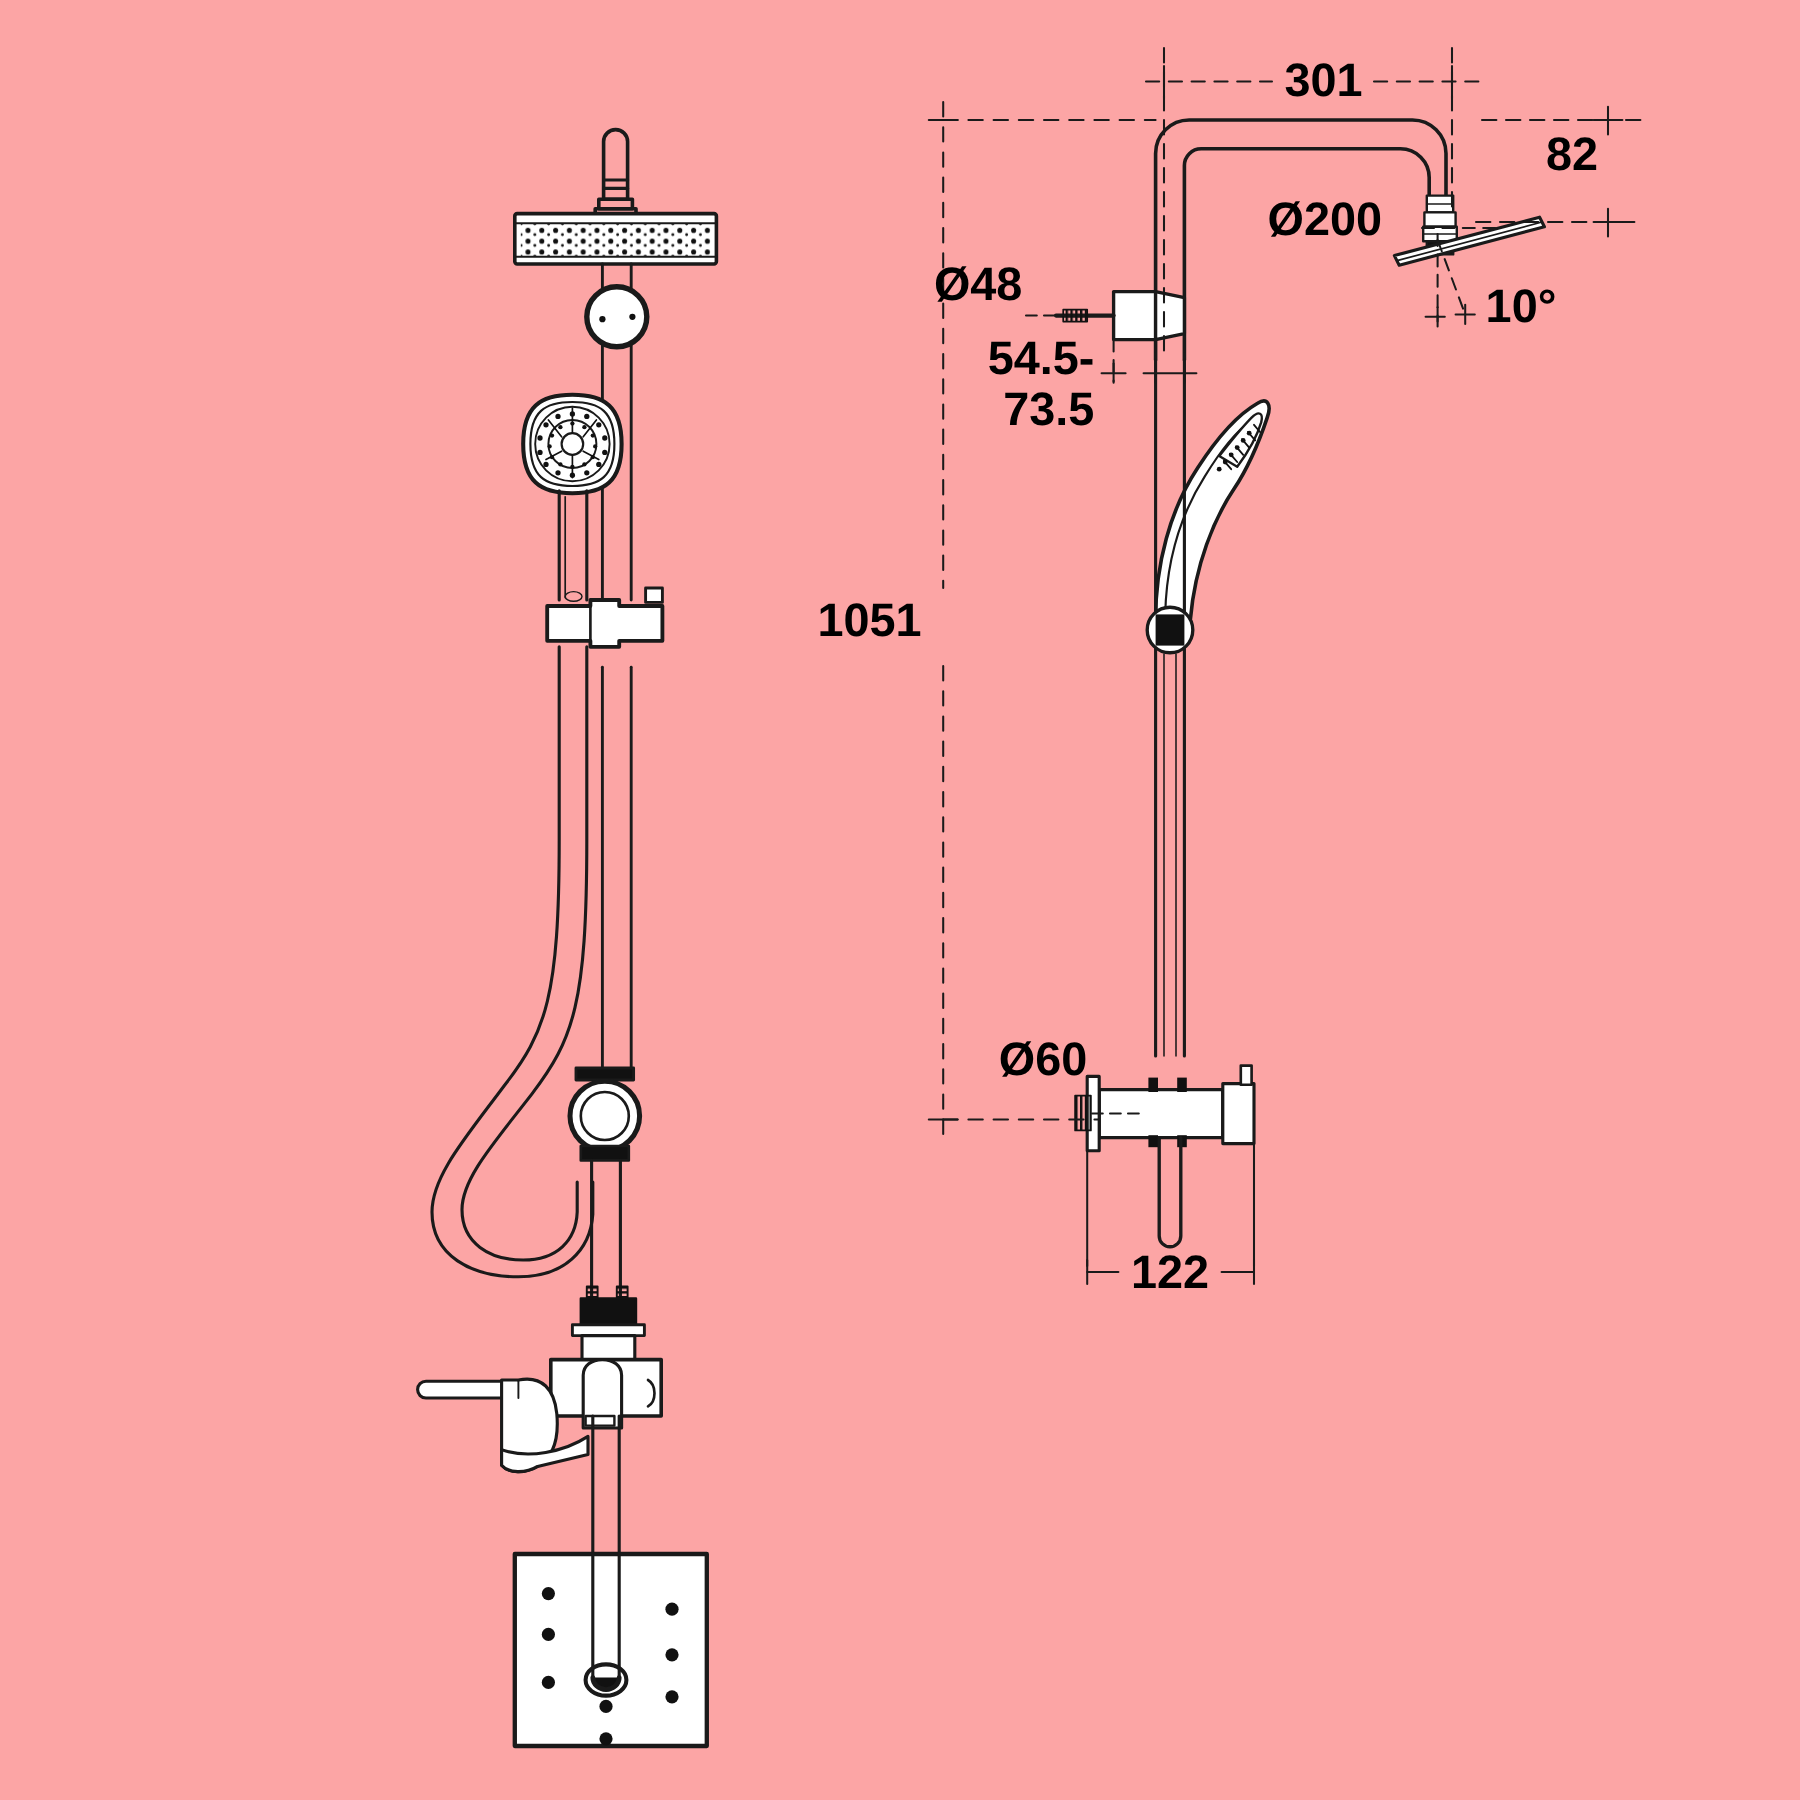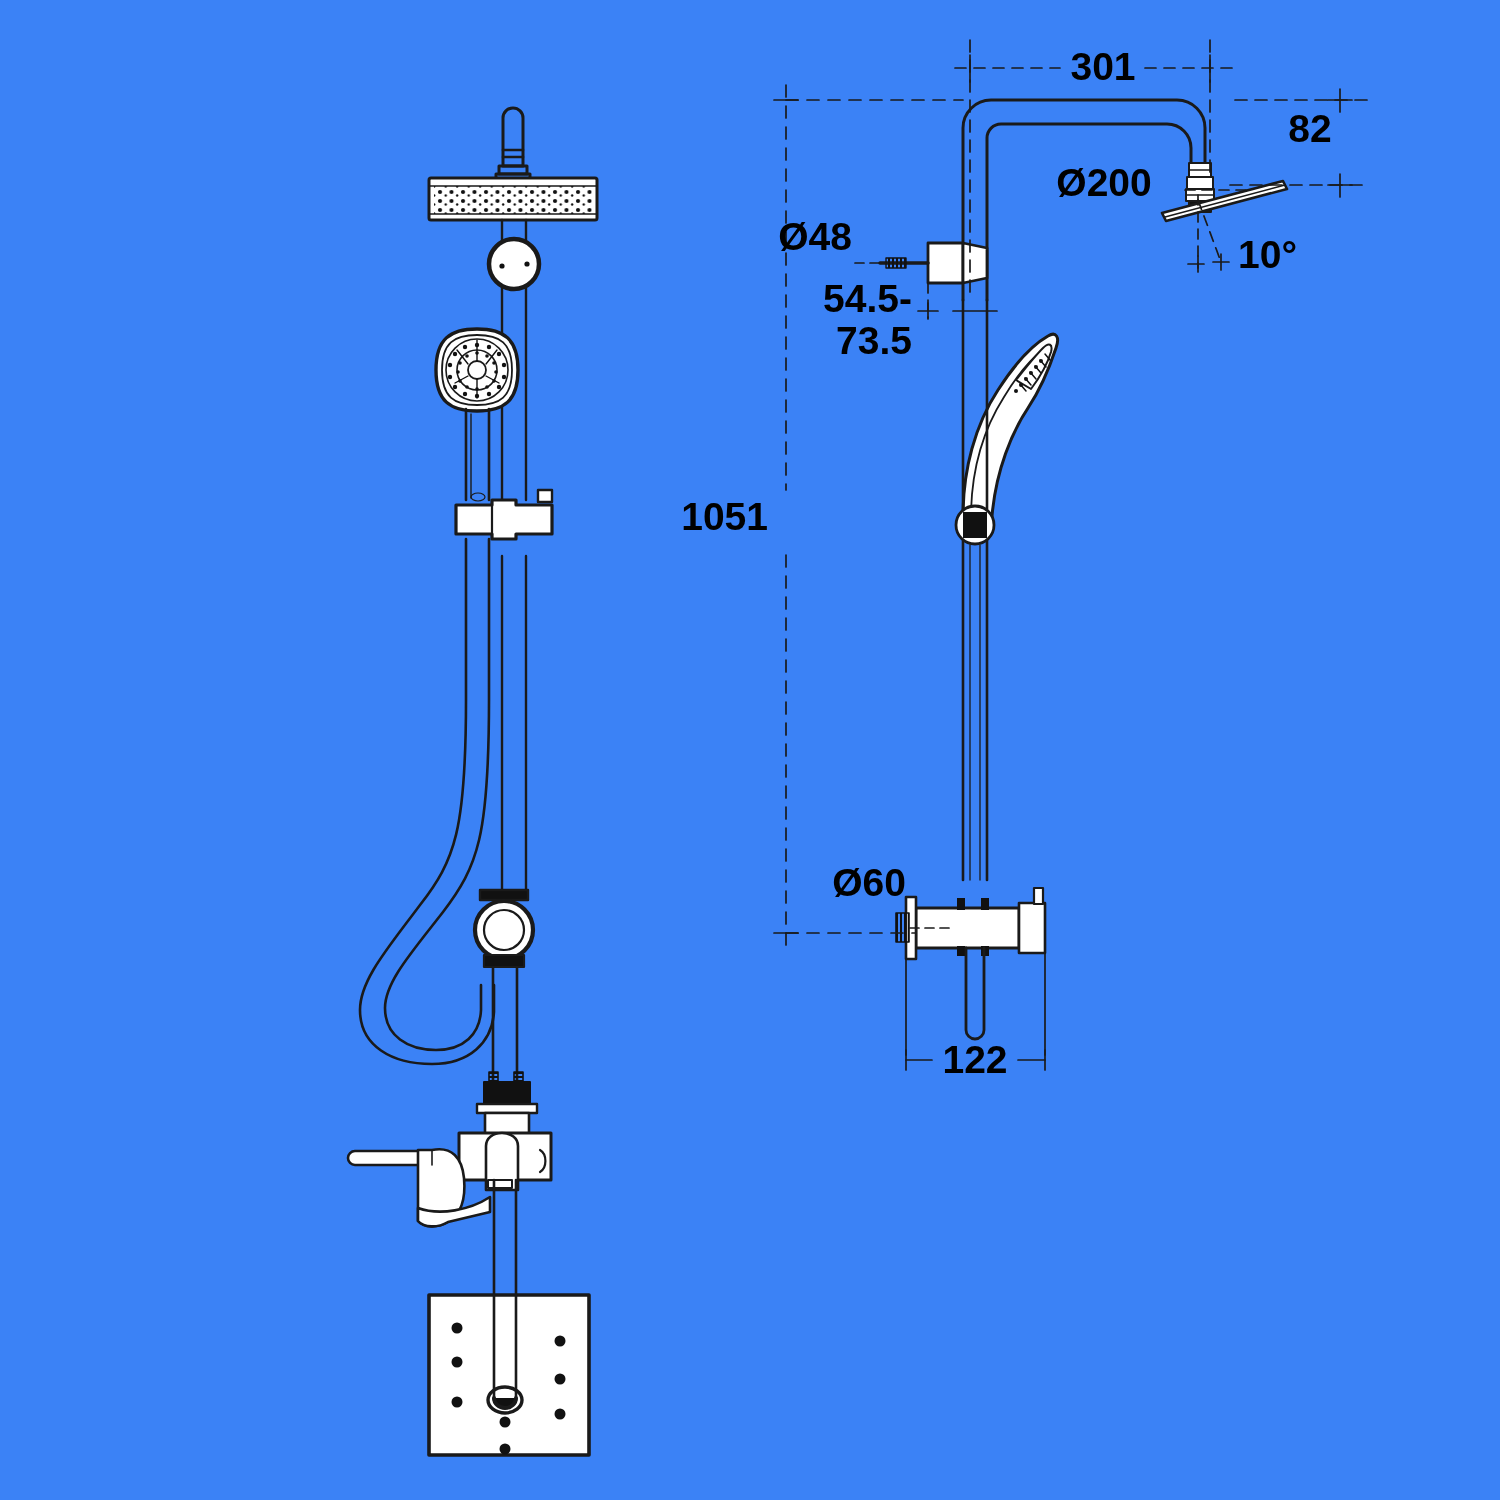--- a/index.html
+++ b/index.html
@@ -1,18 +1,18 @@
 <!DOCTYPE html>
 <html><head>
 <meta charset="utf-8">
 <style>
   html,body{margin:0;padding:0;background:#ffffff;}
   body{width:1500px;height:1500px;overflow:hidden;
        font-family:"Liberation Sans", sans-serif;}
-  #sheet{position:relative;width:1500px;height:1500px;background:#3b82f6;}
+  #sheet{position:relative;width:1500px;height:1500px;background:#fca5a5;}
   svg{display:block;}
   .dimtxt{font-family:"Liberation Sans", sans-serif;font-weight:700;fill:#000;}
 </style>
 </head>
 <body>
 
 <div id="sheet">
 <svg width="1500" height="1500" viewBox="0 0 1500 1500">
 
   <defs>

